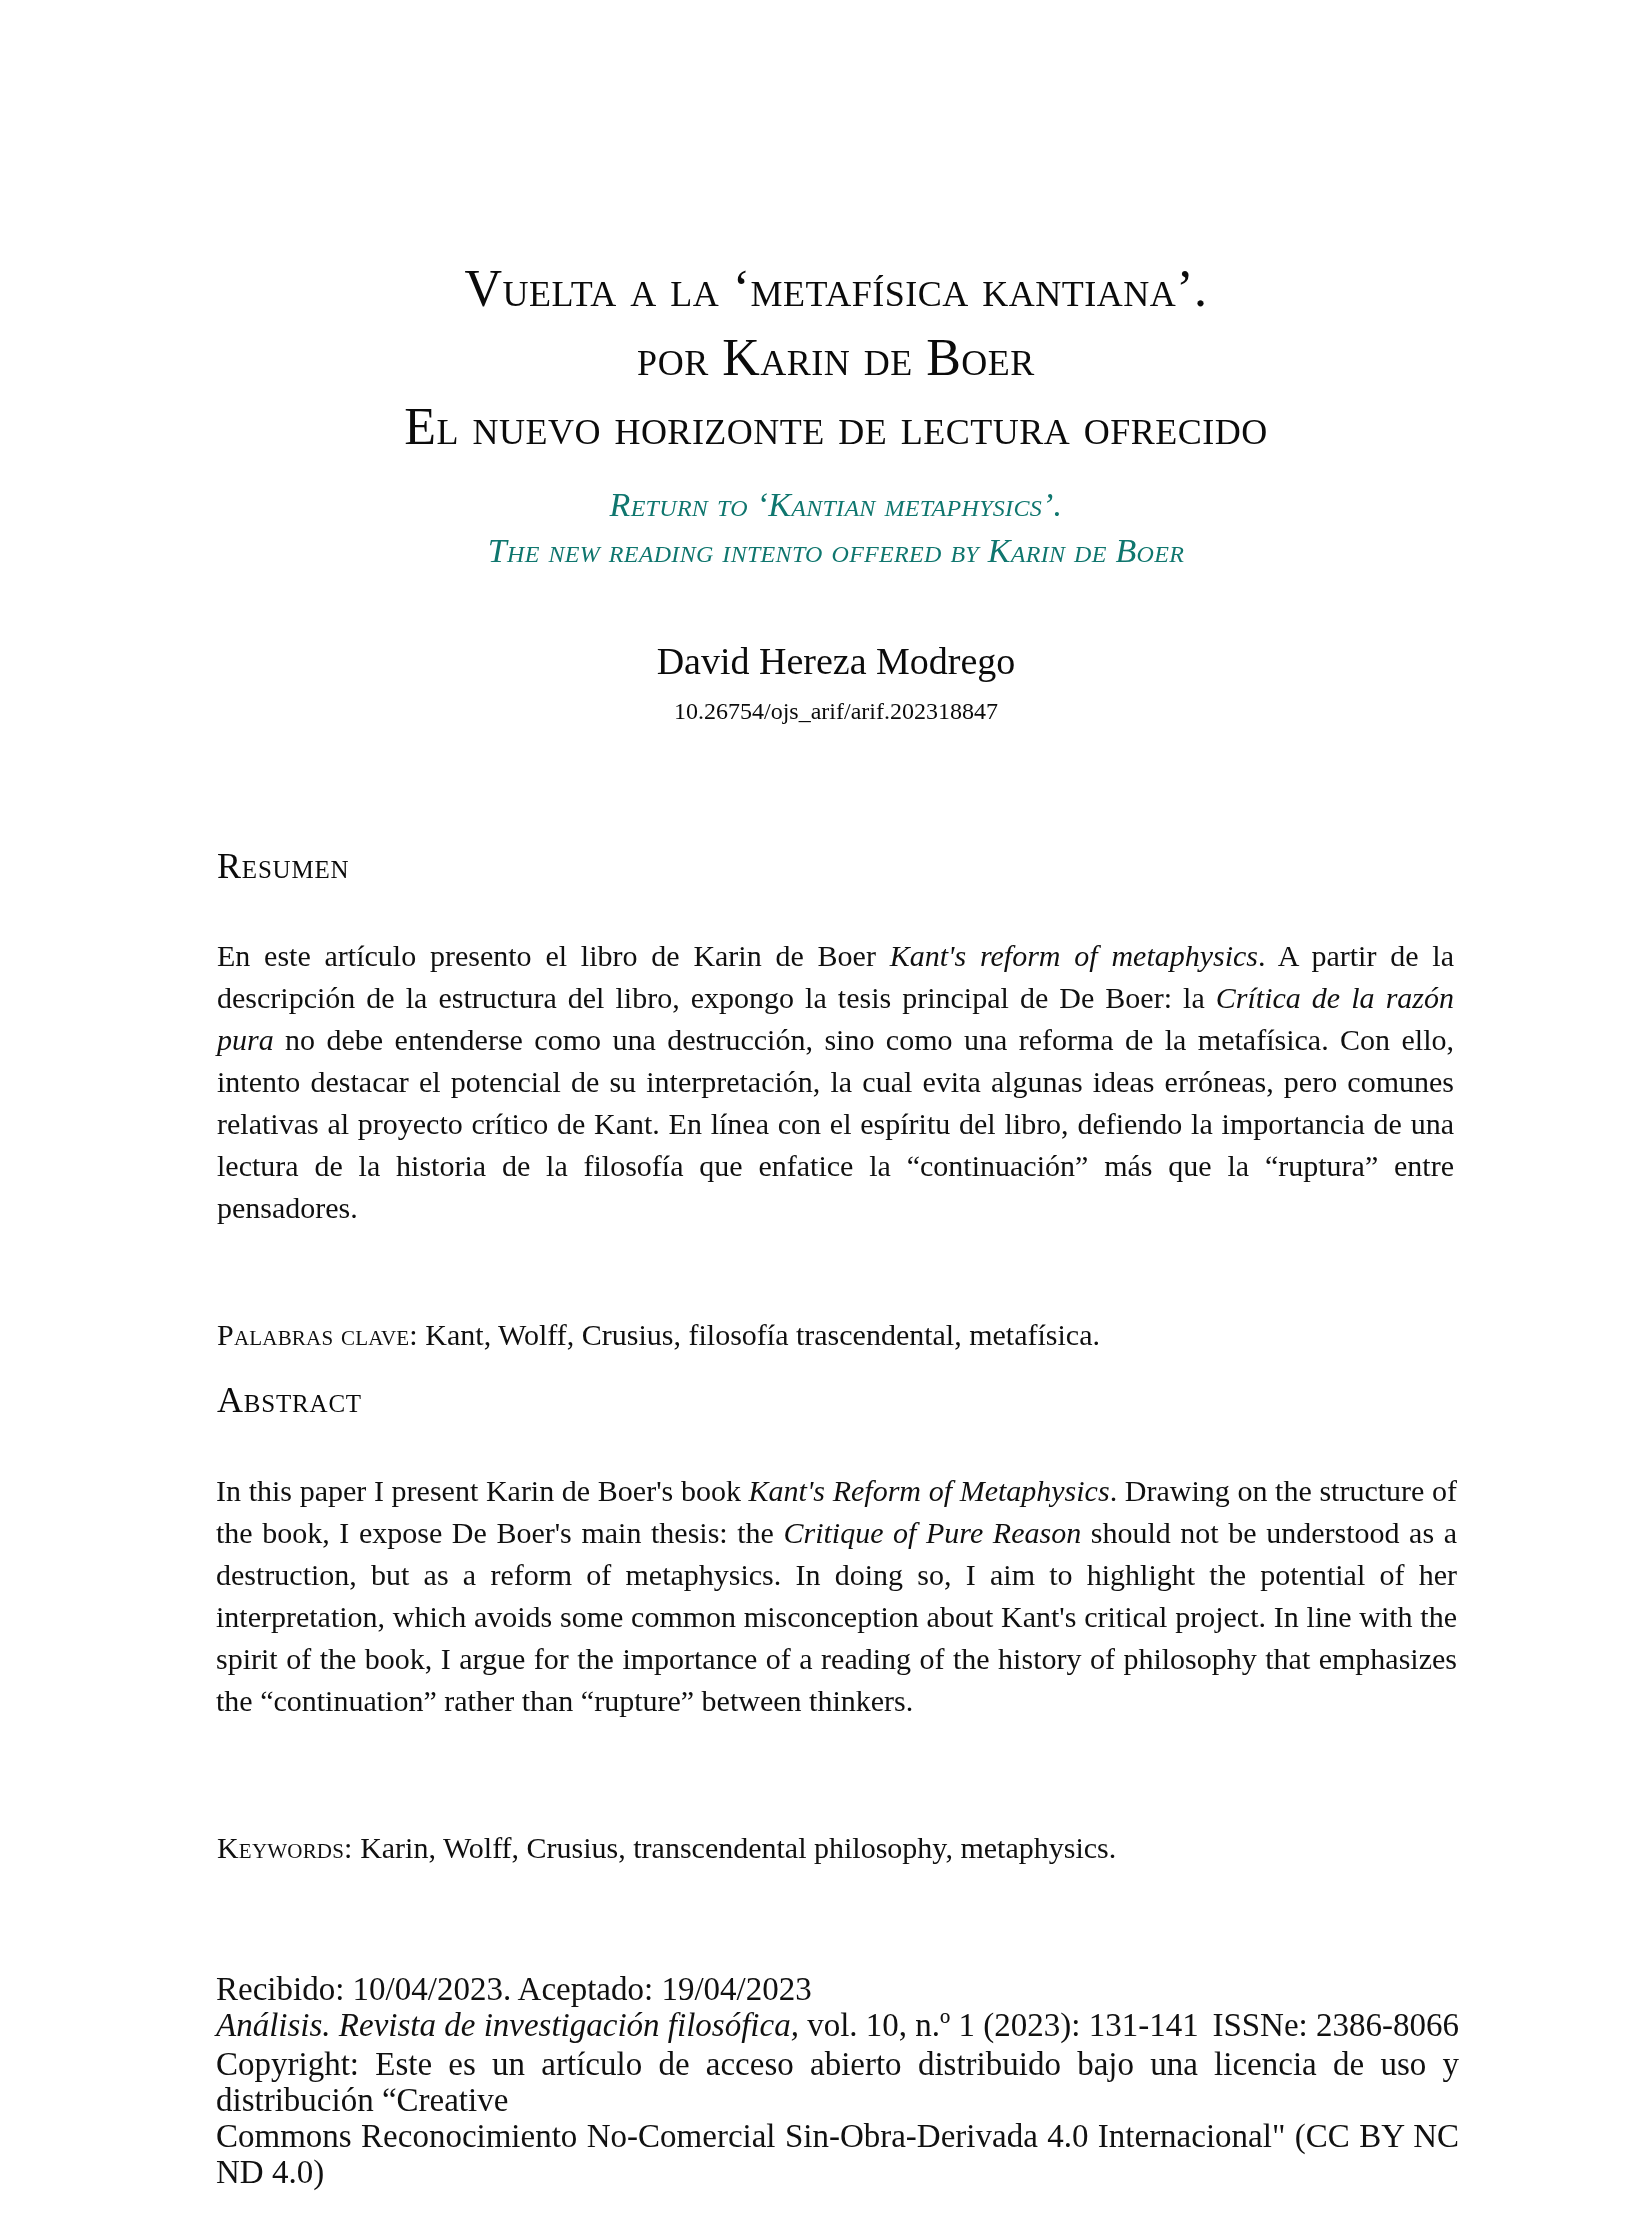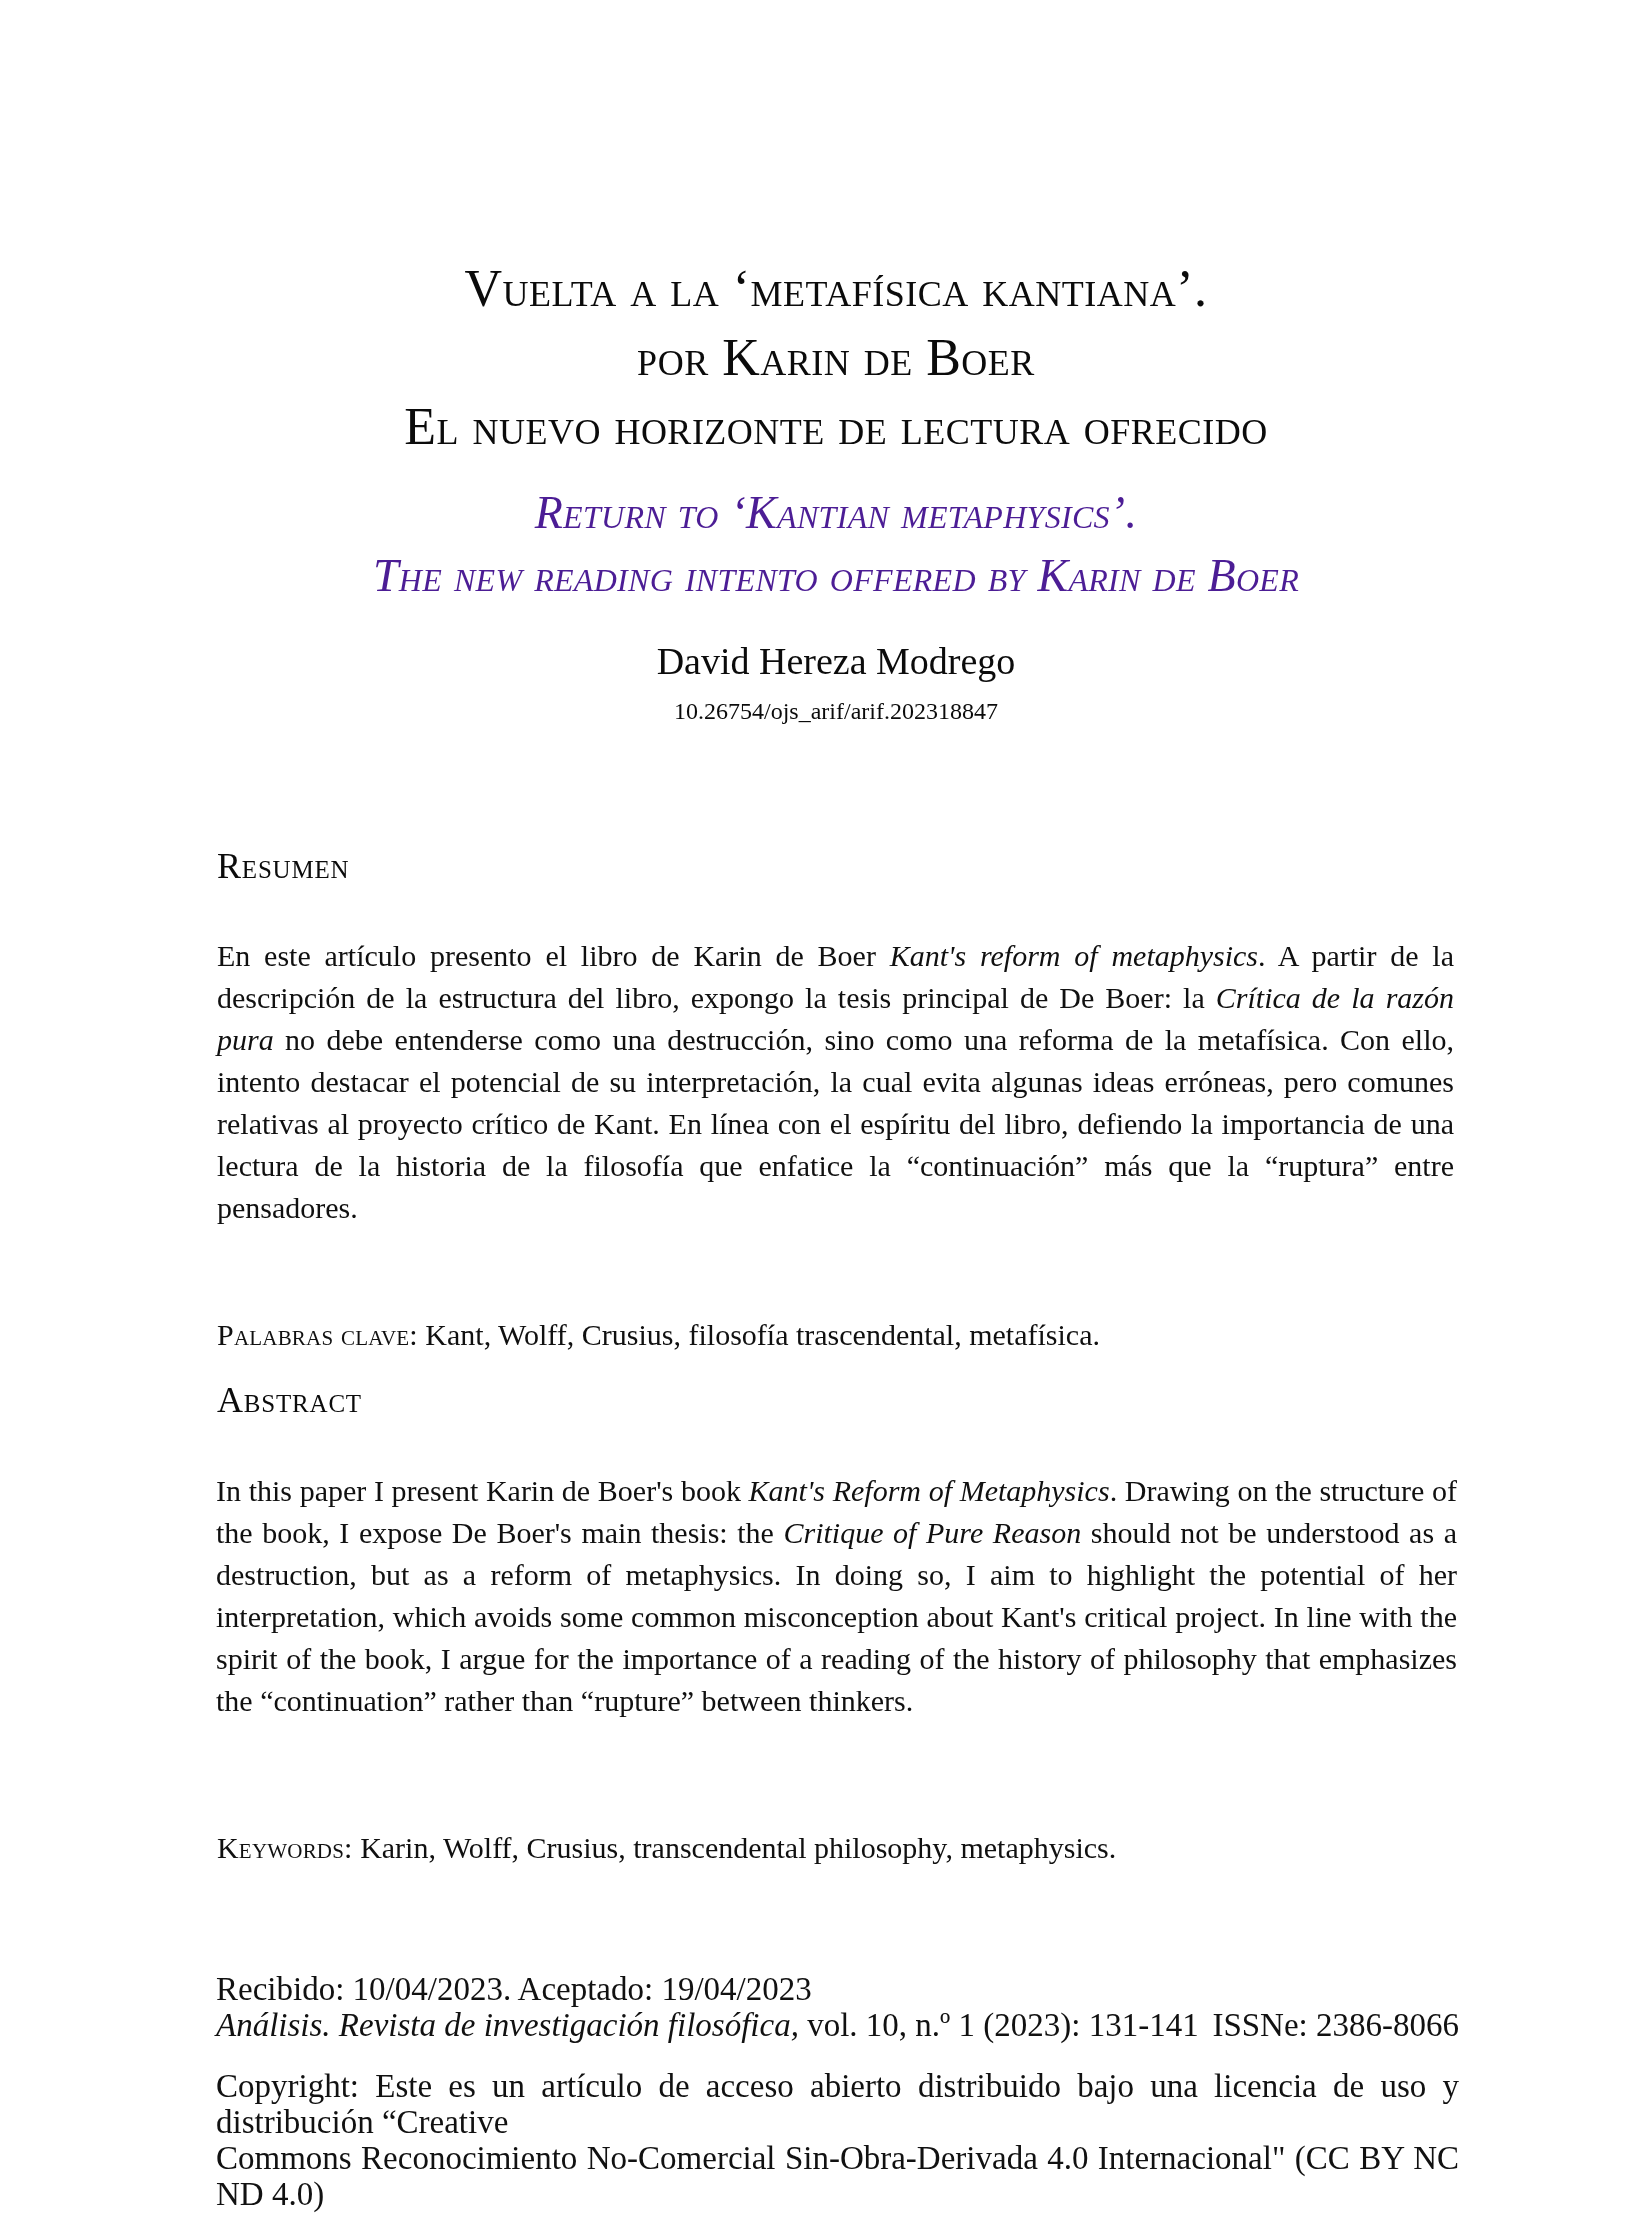--- a/index.html
+++ b/index.html
@@ -44,24 +44,24 @@
   .subtitle-block {
     position: absolute;
     left: 217px;
     top: 482px;
     width: 1238px;
     text-align: center;
   }
   .subtitle-line {
     font-variant: small-caps;
     font-style: italic;
-    font-size: 46px;
+    font-size: 34px;
     line-height: 1.36;
     letter-spacing: 0.3px;
-    color: #4c1d95;
+    color: #0f766e;
   }
 
   .author-block {
     position: absolute;
     left: 217px;
     top: 638px;
     width: 1238px;
     text-align: center;
   }
   .author-name {
@@ -141,21 +141,21 @@
     display: flex;
     justify-content: space-between;
     align-items: baseline;
     width: 100%;
   }
   .footer-citation .cite-left { white-space: nowrap; }
   .footer-citation .cite-left em { font-style: italic; }
   .footer-citation .cite-right { white-space: nowrap; }
   .footer-copyright {
     display: block;
-    margin-top: 25px;
+    margin-top: 3px;
     text-align: justify;
     text-justify: inter-word;
   }
   .footer-copyright .cr-l2 { display: block; }
 </style>
 </head>
 <body>
 
 <div class="page">
 

